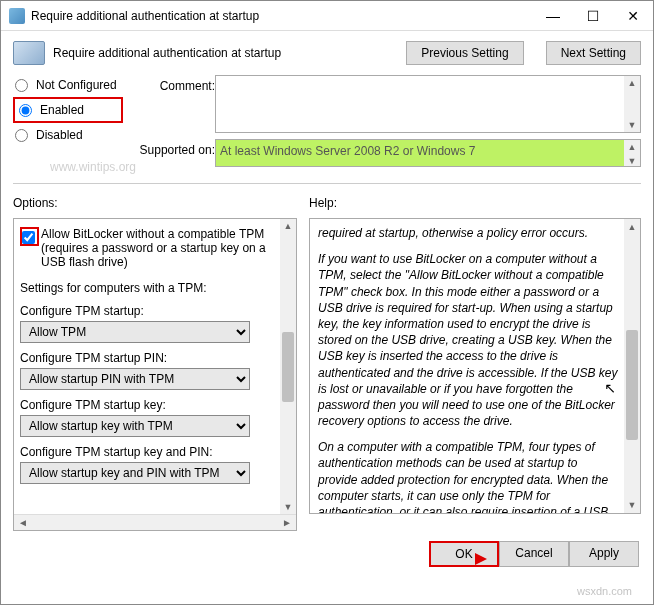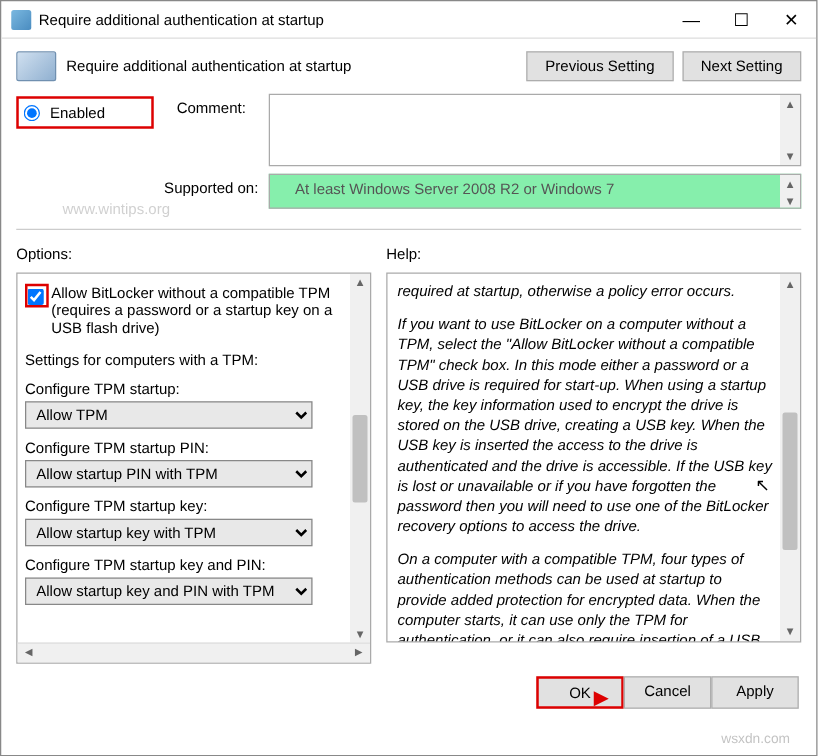--- a/index.html
+++ b/index.html
@@ -4,32 +4,32 @@
 <style>
 * { box-sizing: border-box; font-family: "Segoe UI", Tahoma, sans-serif; font-size: 12px; }
 body { margin: 0; background: #fff; width: 654px; height: 605px; overflow: hidden; border: 1px solid #888; }
 .titlebar { display: flex; align-items: center; height: 30px; padding: 0 0 0 8px; border-bottom: 1px solid #ddd; }
 .titlebar .icon { width: 16px; height: 16px; background: linear-gradient(135deg,#7ab8e0,#4a8cc0); margin-right: 6px; border-radius: 2px; }
 .titlebar .title { flex: 1; }
 .titlebar .winbtn { width: 40px; height: 28px; display: flex; align-items: center; justify-content: center; font-size: 14px; }
 .header-row { display: flex; align-items: center; padding: 10px 12px; }
 .header-row .hicon { width: 32px; height: 24px; background: linear-gradient(135deg,#d0e0f0,#90b0d0); margin-right: 8px; border: 1px solid #7090b0; border-radius: 2px; }
 .btn { background: #e1e1e1; border: 1px solid #adadad; padding: 4px 14px; cursor: default; min-width: 70px; text-align: center; }
-.nav-btns { margin-left: auto; display: flex; gap: 7px; }
+.nav-btns { margin-left: auto; display: flex; gap: 22px; }
 .state-section { display: flex; padding: 0 12px 8px 12px; }
 .state-col { width: 110px; }
 .radio-row { display: flex; align-items: center; padding: 3px 0; gap: 4px; }
 .radio-row input { margin: 0 4px 0 2px; }
 .boxed { border: 2px solid #d00; padding: 1px 2px; margin: 2px 0; }
 .fields-col { flex: 1; }
 .field-row { display: flex; align-items: flex-start; margin-bottom: 6px; }
-.field-lbl { width: 92px; text-align: center; padding-top: 4px; }
+.field-lbl { width: 92px; text-align: right; padding-top: 4px; }
 .txtarea { flex: 1; border: 1px solid #aaa; background: #fff; position: relative; }
 .comment-box { height: 58px; }
-.supported-box { height: 28px; padding: 4px 20px; color: #555; background: #86efac; }
+.supported-box { height: 28px; padding: 4px 4px; color: #555; background: #bef264; }
 .divider { border-top: 1px solid #ccc; margin: 2px 12px; }
 .panels { display: flex; padding: 6px 12px 0 12px; gap: 12px; }
 .panel { flex: 1; display: flex; flex-direction: column; }
 .panel-head { padding: 4px 0 8px 0; }
 .options-body { border: 1px solid #aaa; height: 313px; overflow: hidden; position: relative; padding: 6px 18px 6px 6px; }
 .help-body { border: 1px solid #aaa; height: 296px; overflow: hidden; position: relative; padding: 6px 20px 6px 8px; line-height: 1.35; }
 .check-row { display: flex; align-items: flex-start; gap: 2px; padding: 2px 0 6px 0; }
 .checkbox-boxed { border: 2px solid #d00; padding: 0px; display: inline-flex; }
 .check-row input { margin: 2px 2px 0 0; }
 .opt-label { padding: 6px 0 3px 0; }
@@ -62,25 +62,33 @@
   <div class="hicon"></div>
   <div>Require additional authentication at startup</div>
   <div class="nav-btns">
     <div class="btn">Previous Setting</div>
     <div class="btn">Next Setting</div>
   </div>
 </div>
 
 <div class="state-section">
   <div class="state-col">
+    <div class="radio-row">
+      <input type="radio" name="st" style="">
+      <span>Not Configured</span>
+    </div>
     <div class="boxed">
       <div class="radio-row">
         <input type="radio" name="st" checked="" style="">
         <span>Enabled</span>
       </div>
+    </div>
+    <div class="radio-row">
+      <input type="radio" name="st" style="">
+      <span>Disabled</span>
     </div>
   </div>
   <div class="fields-col">
     <div class="field-row">
       <div class="field-lbl">Comment:</div>
       <div class="txtarea comment-box">
         <div class="vscroll">
             <span class="arr">▲</span>
             <span class="arr">▼</span>
           </div>

